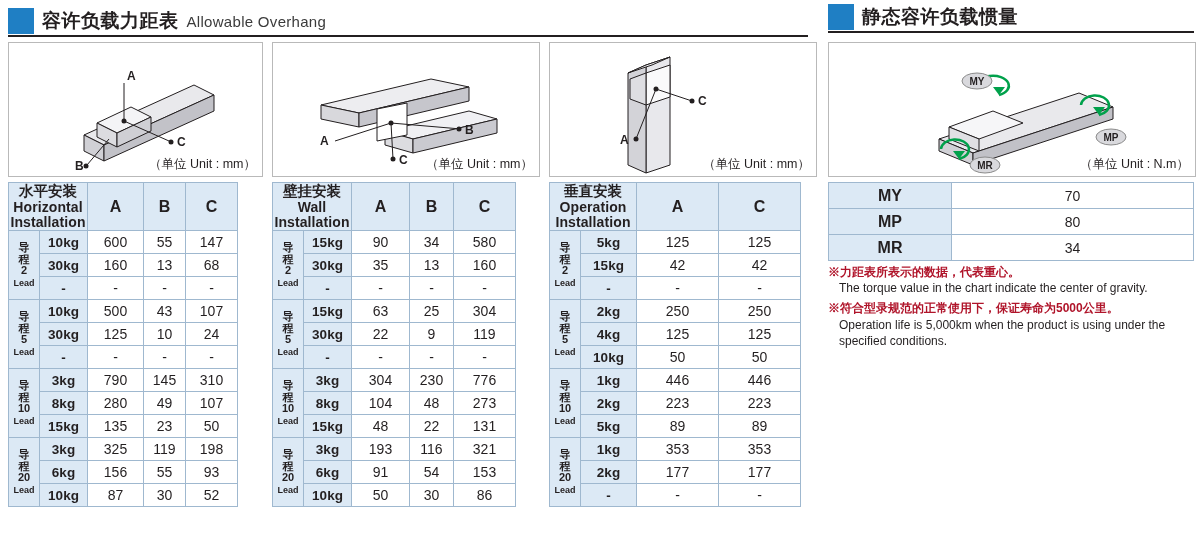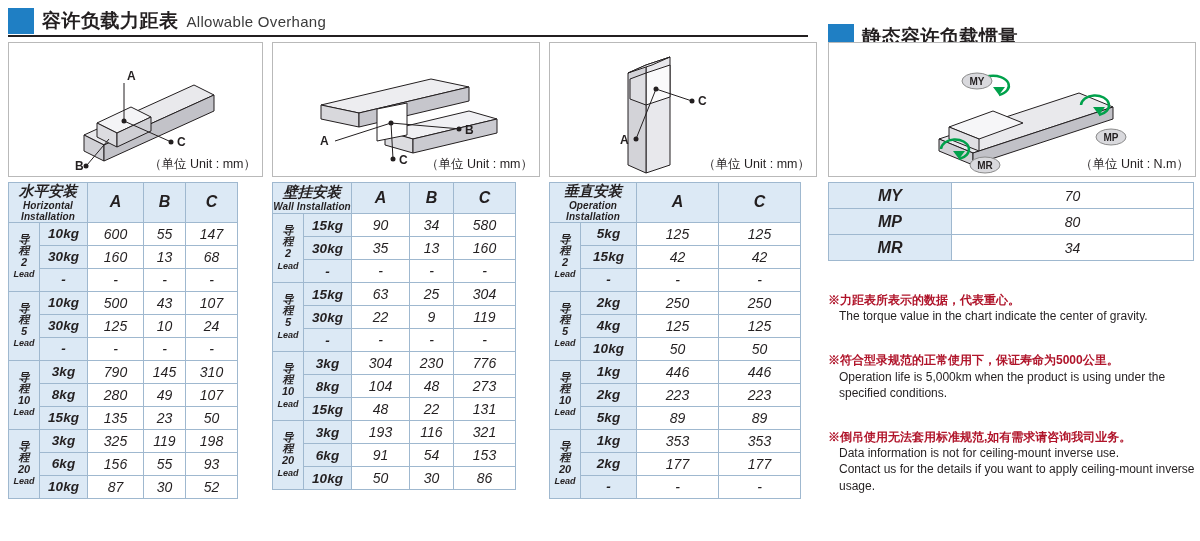--- a/index.html
+++ b/index.html
@@ -15,49 +15,49 @@
 
   
   .hdr{position:absolute;display:flex;align-items:center;height:26px;}
   .hdr .bar{width:26px;height:26px;background:#1f7fc4;margin-right:8px;flex:0 0 auto;}
   .hdr .cn{font-size:19px;font-weight:bold;letter-spacing:.5px;color:#231f20;}
   .hdr .en{font-size:15px;margin-left:8px;color:#3b3b3b;letter-spacing:.3px;}
   .hdr .rule{position:absolute;left:0;bottom:-3px;height:2px;background:#231f20;}
 
   #hdr-left{left:8px;top:8px;width:800px;}
   #hdr-left .rule{width:800px;}
-  #hdr-right{left:828px;top:24px;width:366px;}
+  #hdr-right{left:828px;top:4px;width:366px;}
   #hdr-right .rule{width:366px;}
 
   
   .fig{position:absolute;border:1px solid #b9b9b9;background:#fff;}
   .unit{position:absolute;right:6px;bottom:3px;font-size:12.5px;color:#231f20;white-space:nowrap;}
 
   
-  table{border-collapse:collapse;position:absolute;font-size:13px;font-style:italic;}
+  table{border-collapse:collapse;position:absolute;font-size:13px;}
   table td,table th{border:1px solid #9fb8cf;text-align:center;padding:0;}
   .th-blue{background:#dce9f5;font-weight:bold;}
   .lead-cell{background:#dce9f5;width:30px;font-size:11px;line-height:1.05;font-weight:bold;}
   .wt-cell{background:#dce9f5;font-weight:bold;font-size:13.5px;}
   .val{background:#ffffff;font-size:14px;}
   .hdr-cn{font-size:14.5px;font-weight:bold;display:block;line-height:1.15;}
-  .hdr-en{font-size:10px;display:block;line-height:1.1;letter-spacing:.1px;}
+  .hdr-en{font-size:14px;display:block;line-height:1.1;letter-spacing:.1px;}
   .abc{font-size:16px;font-weight:bold;}
 
   
   #tbl-moment{left:828px;top:182px;width:366px;}
   #tbl-moment td{height:25px;}
   #tbl-moment .lbl{background:#dce9f5;font-weight:bold;font-size:16px;width:122px;}
   #tbl-moment .v{background:#fff;font-size:14px;}
 
   
   .notes{position:absolute;left:828px;top:264px;width:372px;font-size:11.5px;line-height:1.35;color:#231f20;}
   .note-cn{color:#b0142a;font-weight:bold;font-size:12px;}
   .note-en{color:#231f20;font-size:12px;padding-left:11px;}
-  .note-blk{margin-bottom:4px;margin-top:28px;}
+  .note-blk{margin-bottom:4px;}
 
   .lbl-pt{font-size:12px;font-weight:bold;fill:#231f20;}
 </style>
 </head>
 <body>
 
 <div class="page">
 
   <div class="hdr" id="hdr-left">
     <div class="bar"></div>
@@ -486,20 +486,15 @@
 
   <div class="notes">
     <div class="note-blk">
       <div class="note-cn">※力距表所表示的数据，代表重心。</div>
       <div class="note-en">The torque value in the chart indicate the center of gravity.</div>
     </div>
     <div class="note-blk">
       <div class="note-cn">※符合型录规范的正常使用下，保证寿命为5000公里。</div>
       <div class="note-en">Operation life is 5,000km when the product is using under the specified conditions.</div>
     </div>
-    <div class="note-blk">
-      <div class="note-cn">※倒吊使用无法套用标准规范,如有需求请咨询我司业务。</div>
-      <div class="note-en" style="white-space:pre-line">Data information is not for ceiling-mount inverse use.
-Contact us for the details if you want to apply ceiling-mount inverse usage.</div>
-    </div>
   </div>
 
 </div>
 
 </body></html>

